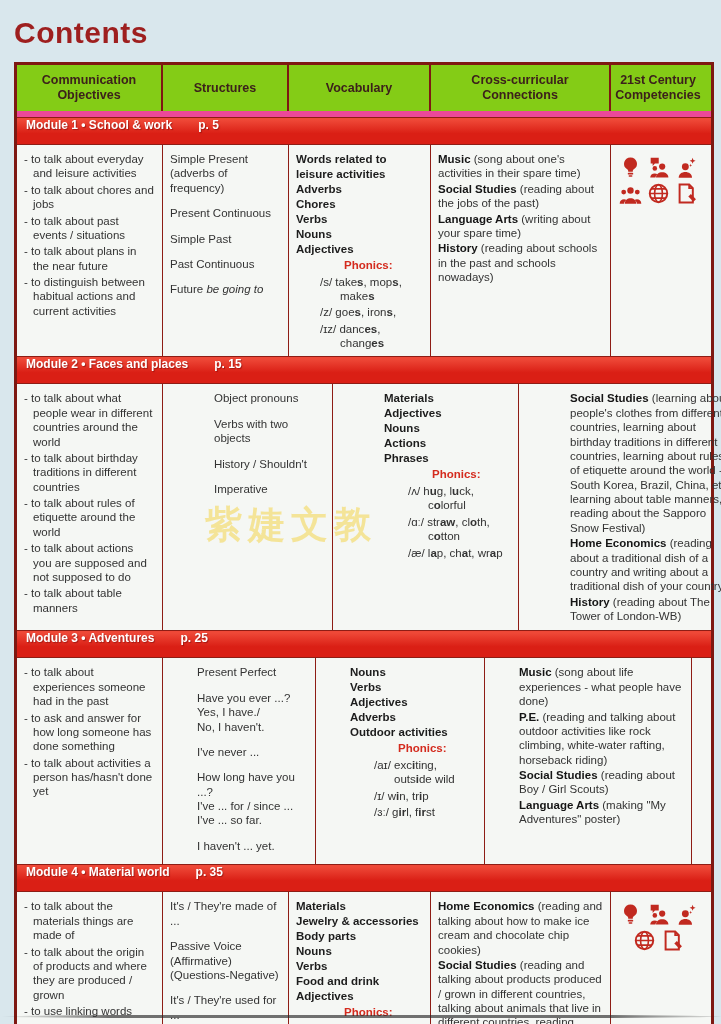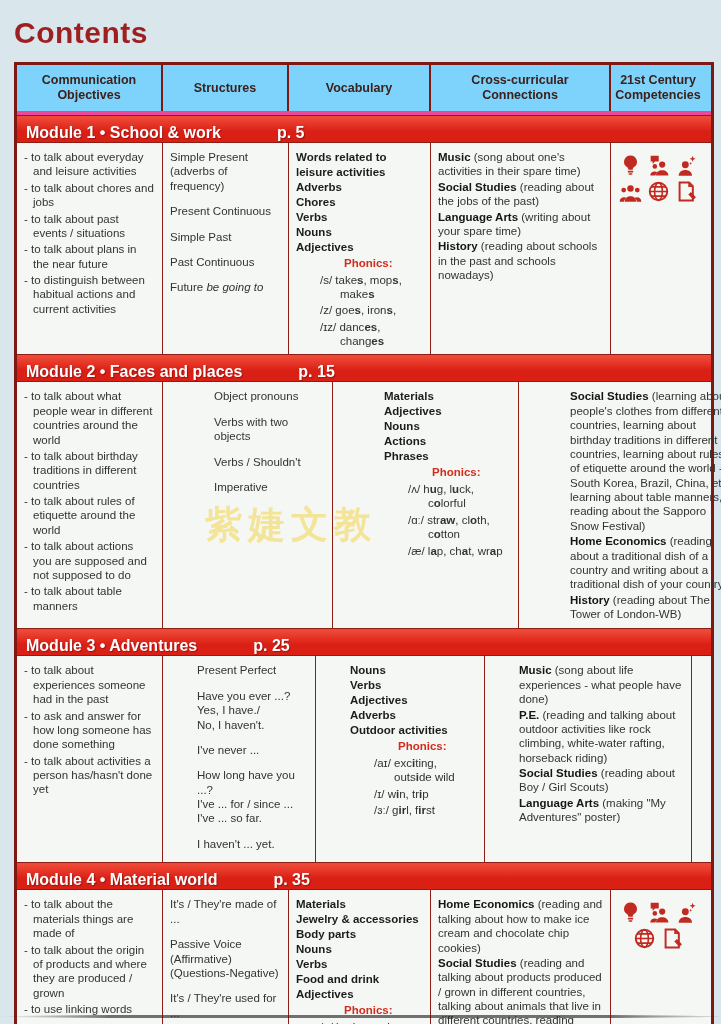--- a/index.html
+++ b/index.html
@@ -14,33 +14,33 @@
   h1.title{
     position:absolute;left:14px;top:16px;margin:0;
     font-size:30px;font-weight:800;color:#9e1f1f;letter-spacing:.5px;
   }
   .tbl{
     position:absolute;left:14px;top:62px;width:694px;
     border:3px solid #7e1812;background:#f5f7f4;
     box-shadow:0 0 0 1px #c0392b inset;
   }
   .grid5{display:grid;grid-template-columns:146px 126px 142px 180px 94px;}
-  .hdr-row{background:#7dd3fc;border-bottom:4px solid #ec4899;}
+  .hdr-row{background:#84cc16;border-bottom:6px solid #ec4899;}
   .hdr{
     min-height:46px;display:flex;align-items:center;justify-content:center;text-align:center;
     font-weight:700;font-size:12.5px;color:#3c211b;line-height:1.2;
     border-right:2px solid #7e1812;padding:4px 4px;box-sizing:border-box;
   }
   .hdr:last-child{border-right:none;}
   .mod-bar{
     background:linear-gradient(#ee4837 8%, #da1f15 60%);
-    color:#fff;font-weight:700;font-size:16px;
-    height:26px;display:flex;align-items:flex-end;
+    color:#fff;font-weight:700;font-size:12px;
+    height:26px;display:flex;align-items:flex-start;
     padding-left:9px;text-shadow:1px 1px 1px rgba(90,0,0,.45);
-    border-bottom:1px solid #8e1d15;border-top:1px solid #8e1d15;gap:30px;
+    border-bottom:1px solid #8e1d15;border-top:1px solid #8e1d15;
   }
   .mod-page{margin-left:26px;}
   .mod-row{background:#f5f7f4;}
   .cell{
     border-right:1.5px solid #8e1d15;padding:7px 7px 6px 7px;box-sizing:border-box;
     font-size:11.5px;color:#333;line-height:1.25;
   }
   .cell:last-child{border-right:none;}
   .obj{padding-left:9px;text-indent:-9px;margin-bottom:2px;}
   .obj::before{content:"- ";}
@@ -182,21 +182,21 @@
           <div class="cell">
             <div class="obj">to talk about what people wear in different countries around the world</div>
             <div class="obj">to talk about birthday traditions in different countries</div>
             <div class="obj">to talk about rules of etiquette around the world</div>
             <div class="obj">to talk about actions you are supposed and not supposed to do</div>
             <div class="obj">to talk about table manners</div>
           </div>
           <div class="cell">
             <div class="para">Object pronouns</div>
             <div class="para">Verbs with two objects</div>
-            <div class="para">Verbs / Shouldn't</div>
+            <div class="para">History / Shouldn't</div>
             <div class="para">Imperative</div>
           </div>
           <div class="cell">
             <div class="vline">Materials</div>
             <div class="vline">Adjectives</div>
             <div class="vline">Nouns</div>
             <div class="vline">Actions</div>
             <div class="vline">Phrases</div>
             <div class="phon-label">Phonics:</div>
             <div class="phon">/ʌ/ h<b>u</b>g, l<b>u</b>ck, c<b>o</b>lorful</div>

